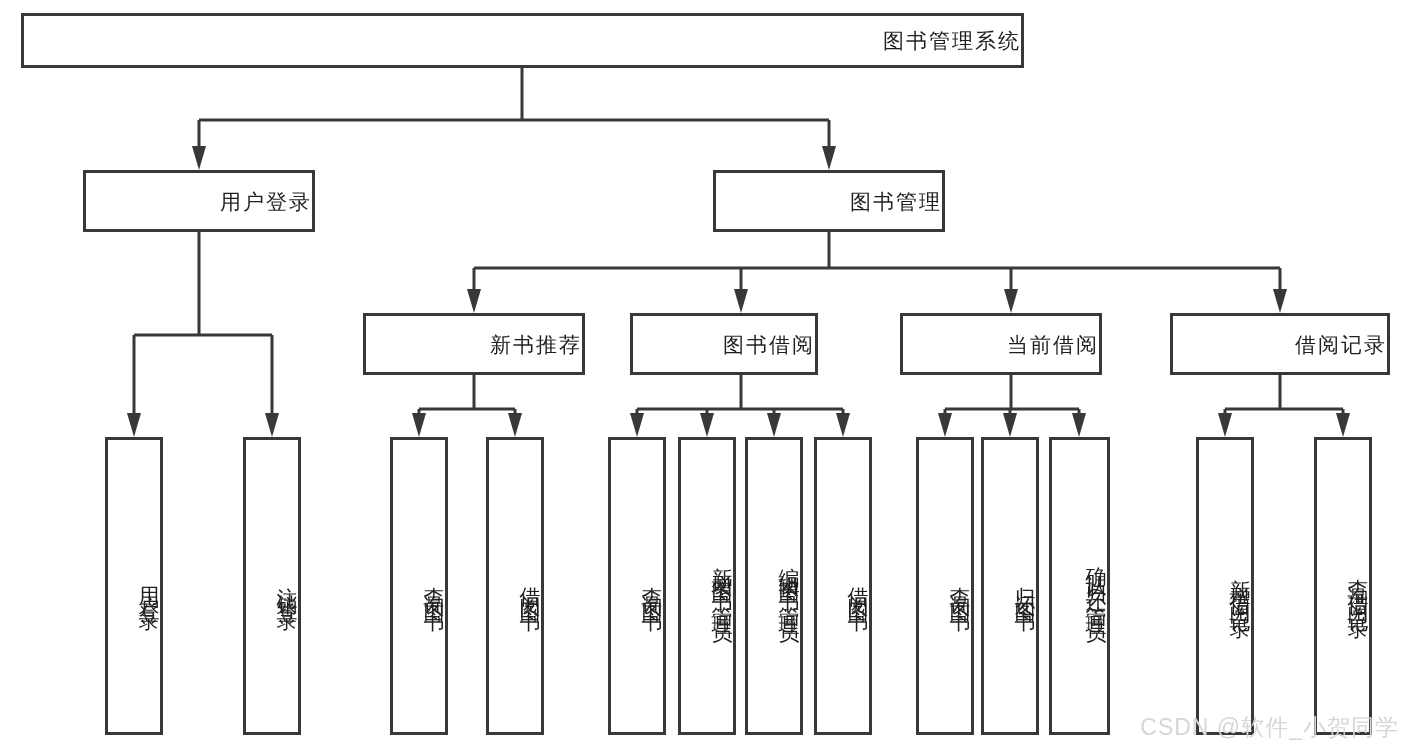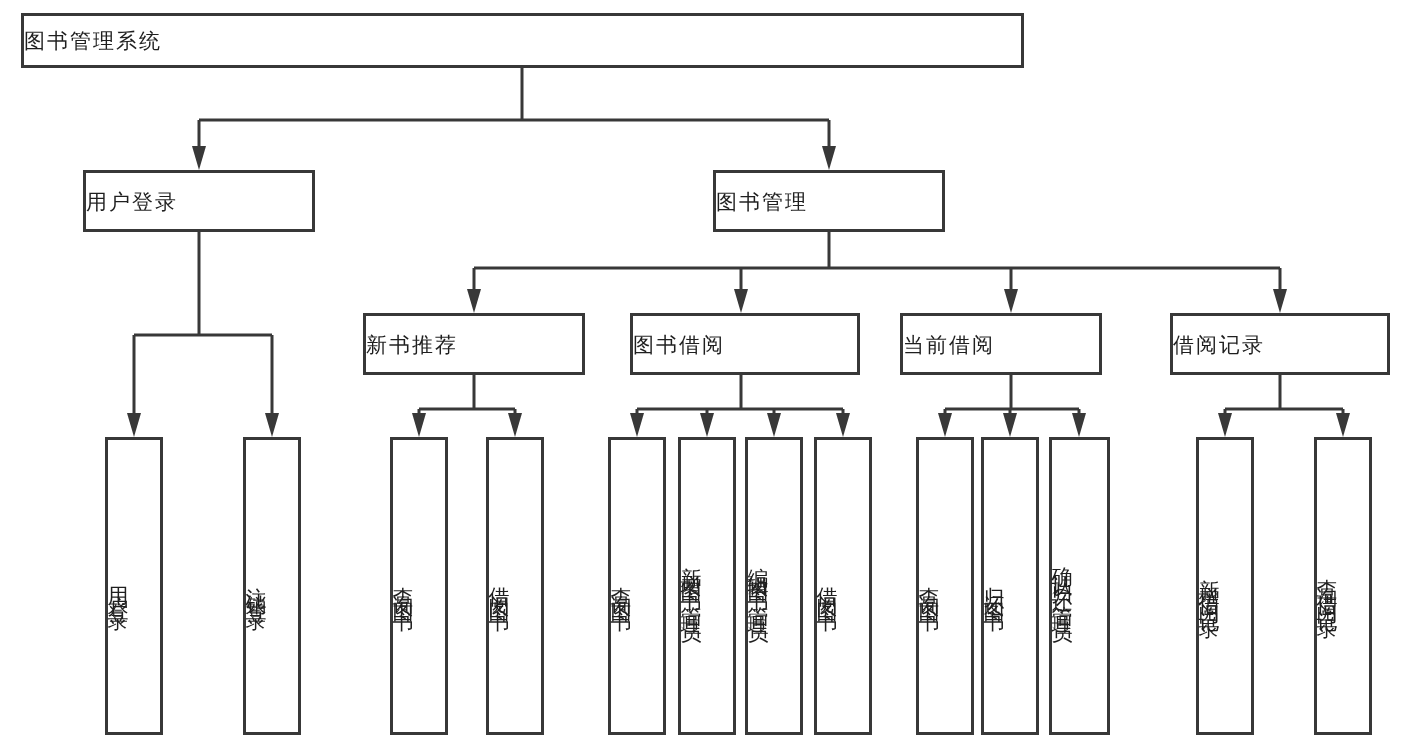--- a/index.html
+++ b/index.html
@@ -19,21 +19,21 @@
   }
   #wires{
     position:absolute;left:0;top:0;width:1405px;height:747px;
     color:var(--line);
   }
   .hnode,.vnode{
     position:absolute;
     box-sizing:border-box;
     border:3px solid var(--line);
     background:var(--bg);
-    display:flex;align-items:center;justify-content:flex-start;
+    display:flex;align-items:center;justify-content:flex-end;
   }
   .hnode span{
     font-size:21px;letter-spacing:2px;line-height:1;white-space:nowrap;
   }
   .vnode{width:58px;height:298px;}
   .vnode span{
     writing-mode:vertical-rl;
     text-orientation:mixed;
     font-size:21px;
     letter-spacing:8px;
@@ -99,21 +99,21 @@
   <div class="hnode" style="left:83px;top:170px;width:232px;height:62px">
     <span>用户登录</span>
   </div>
   <div class="hnode" style="left:363px;top:313px;width:222px;height:62px">
     <span>新书推荐</span>
   </div>
 
   <div class="hnode" style="left:713px;top:170px;width:232px;height:62px">
     <span>图书管理</span>
   </div>
-  <div class="hnode" style="left:630px;top:313px;width:230px;height:62px">
+  <div class="hnode" style="left:630px;top:313px;width:188px;height:62px">
     <span>图书借阅</span>
   </div>
   <div class="hnode" style="left:900px;top:313px;width:202px;height:62px">
     <span>当前借阅</span>
   </div>
   <div class="hnode" style="left:1170px;top:313px;width:220px;height:62px">
     <span>借阅记录</span>
   </div>
 
   <div class="vnode" style="left:105px;top:437px">
@@ -153,13 +153,14 @@
     <span>确认归还（管理员）</span>
   </div>
 
   <div class="vnode" style="left:1196px;top:437px">
     <span>新增借阅记录</span>
   </div>
   <div class="vnode" style="left:1314px;top:437px">
     <span>查询借阅记录</span>
   </div>
 
+  <div id="watermark">CSDN @软件_小贺同学</div>
 </div>
 
 </body></html>

